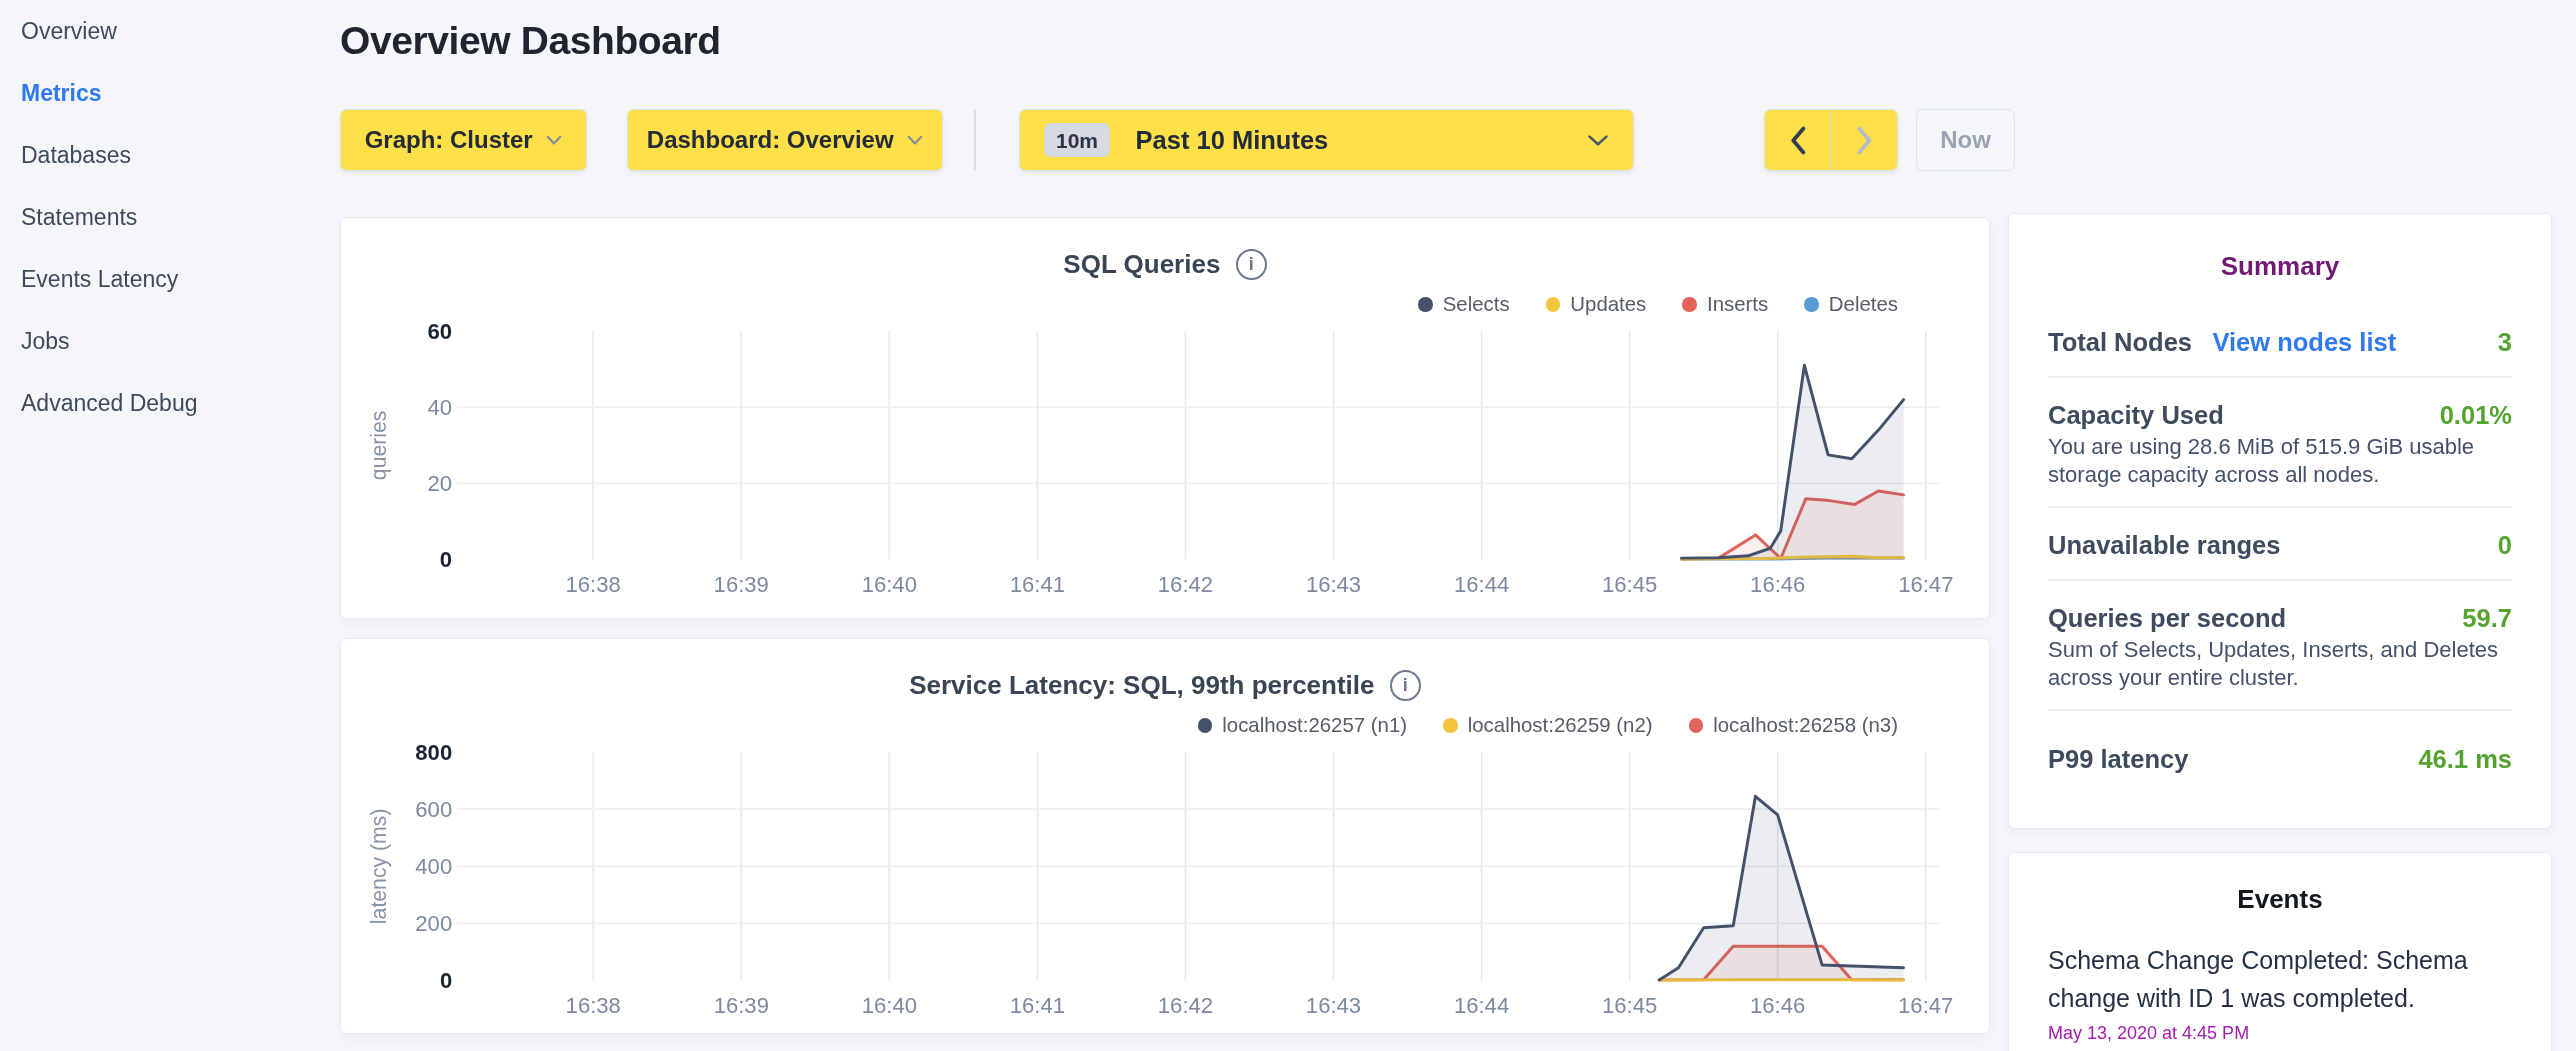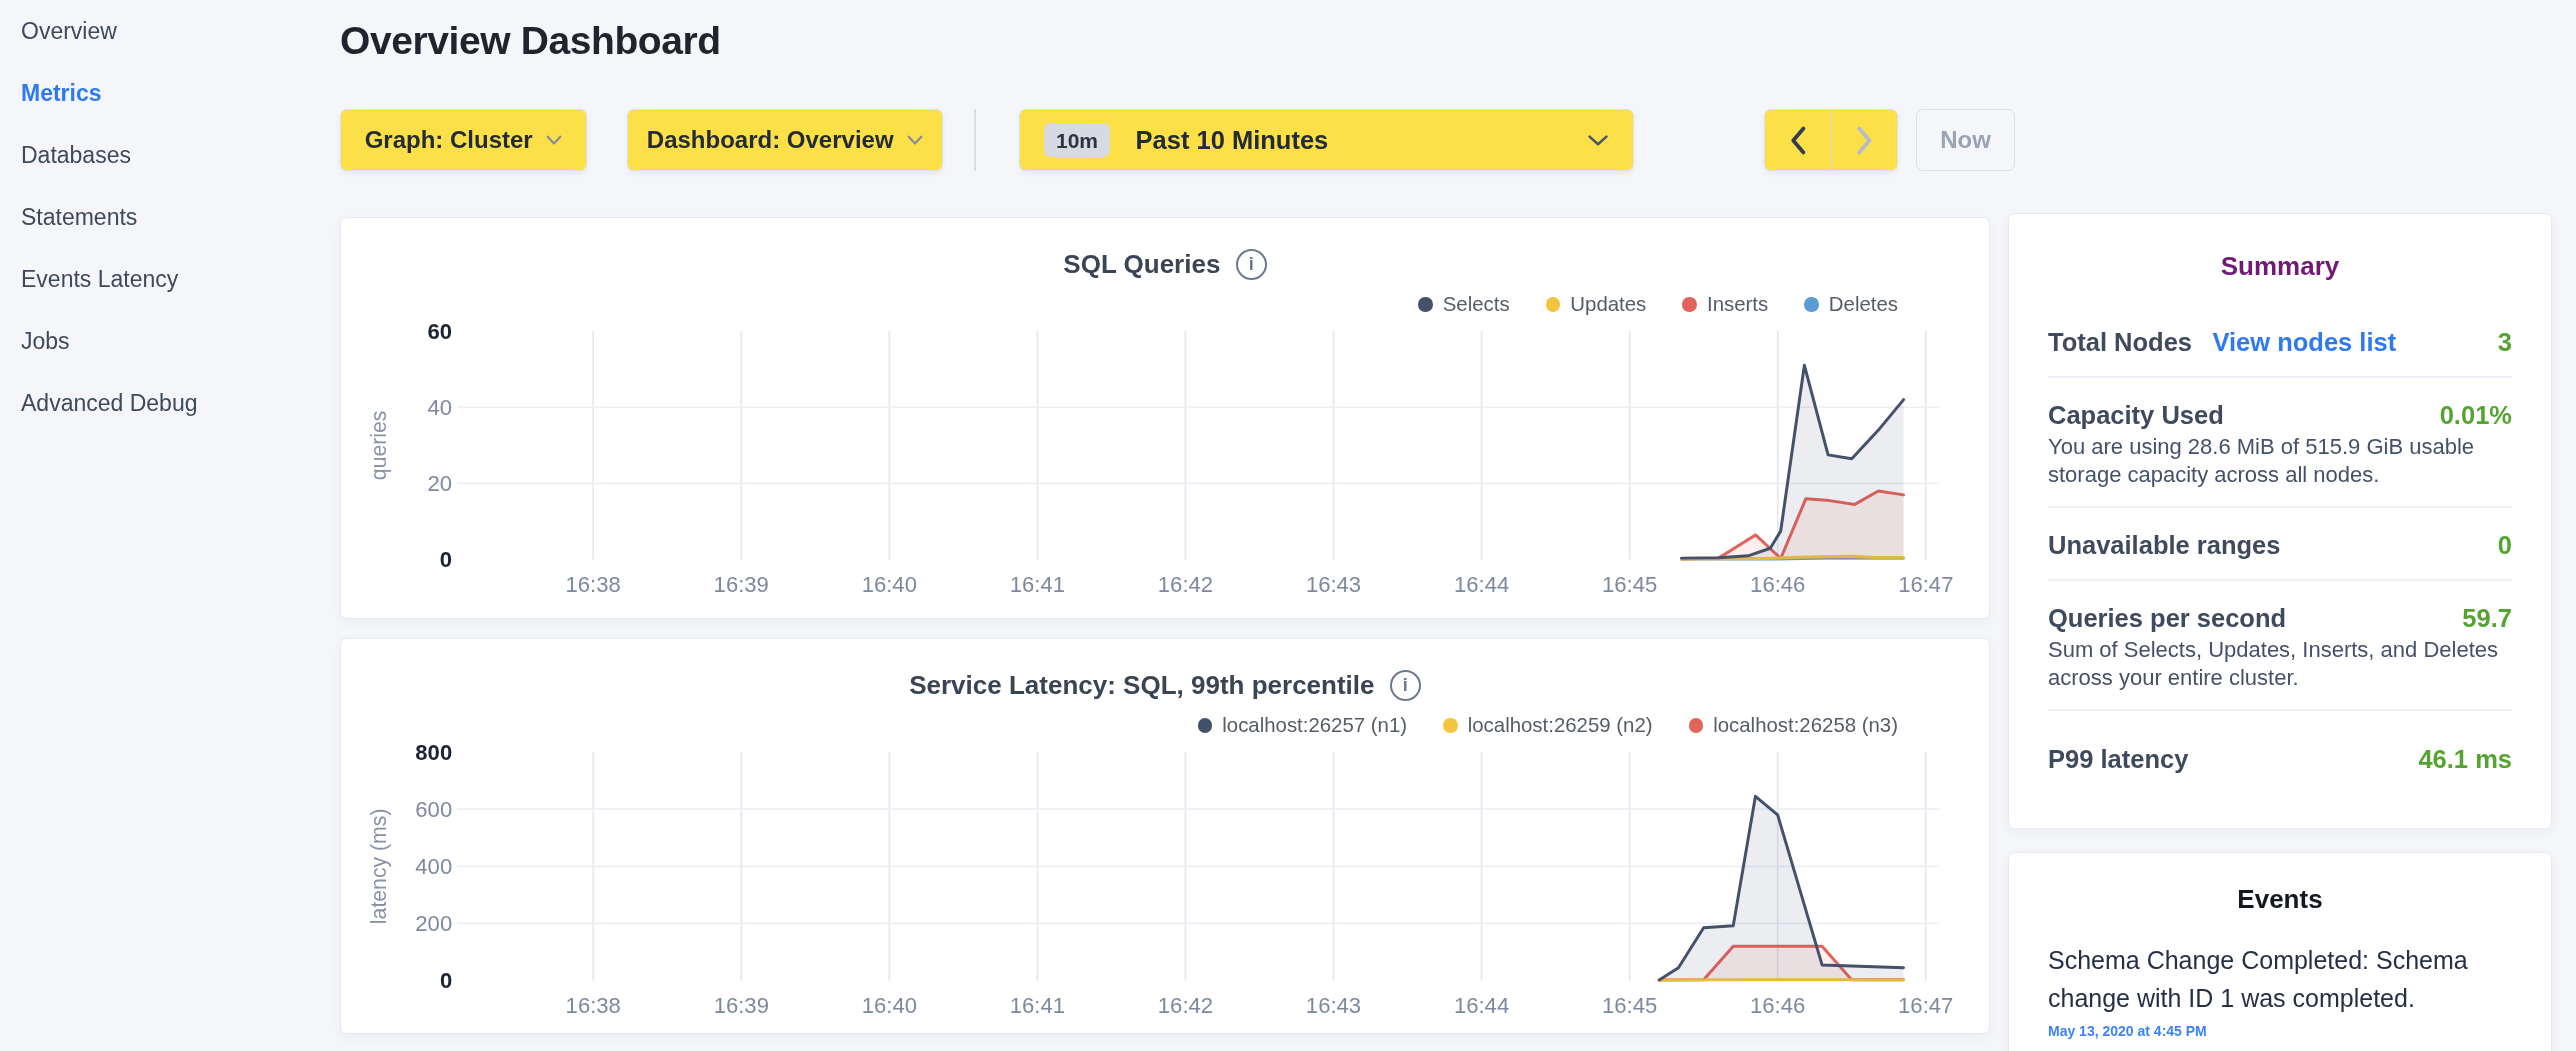--- a/index.html
+++ b/index.html
@@ -79,21 +79,21 @@
   .srow.first { margin-top:43px; }
   .srow.p99 { margin-top:32px; }
   .stat-head { display:flex; align-items:center; height:34px; }
   .stat-label { font-size:25.5px; font-weight:700; color:#3e4a5e; }
   .stat-link { font-size:25.5px; font-weight:700; color:var(--accent-blue,#2f7af0); margin-left:20.4px; cursor:pointer; text-decoration:none; }
   .stat-value { margin-left:auto; font-size:25.5px; font-weight:700; color:var(--stat-green,#55a331); white-space:nowrap; }
   .stat-desc { margin-top:1px; font-size:22px; line-height:28px; color:#44516b; }
   .sdivider { height:1.7px; background:#edeff4; margin:17px 39px 0; }
   .events-title { padding-top:31px; font-size:26px; font-weight:700; text-align:center; color:#14181f; }
   .event-msg { margin:25.5px 39px 0; font-size:25px; line-height:38px; color:#253046; }
-  .event-time { margin:6.8px 39px 0; font-size:14px; color:#3b82f6;font-weight:bold; }
+  .event-time { margin:6.8px 39px 0; font-size:18px; color:#a21caf; }
 </style>
 </head>
 <body>
 
 <nav class="sidebar">
   <div class="nav-item">Overview</div>
   <div class="nav-item active">Metrics</div>
   <div class="nav-item">Databases</div>
   <div class="nav-item">Statements</div>
   <div class="nav-item">Events Latency</div>

